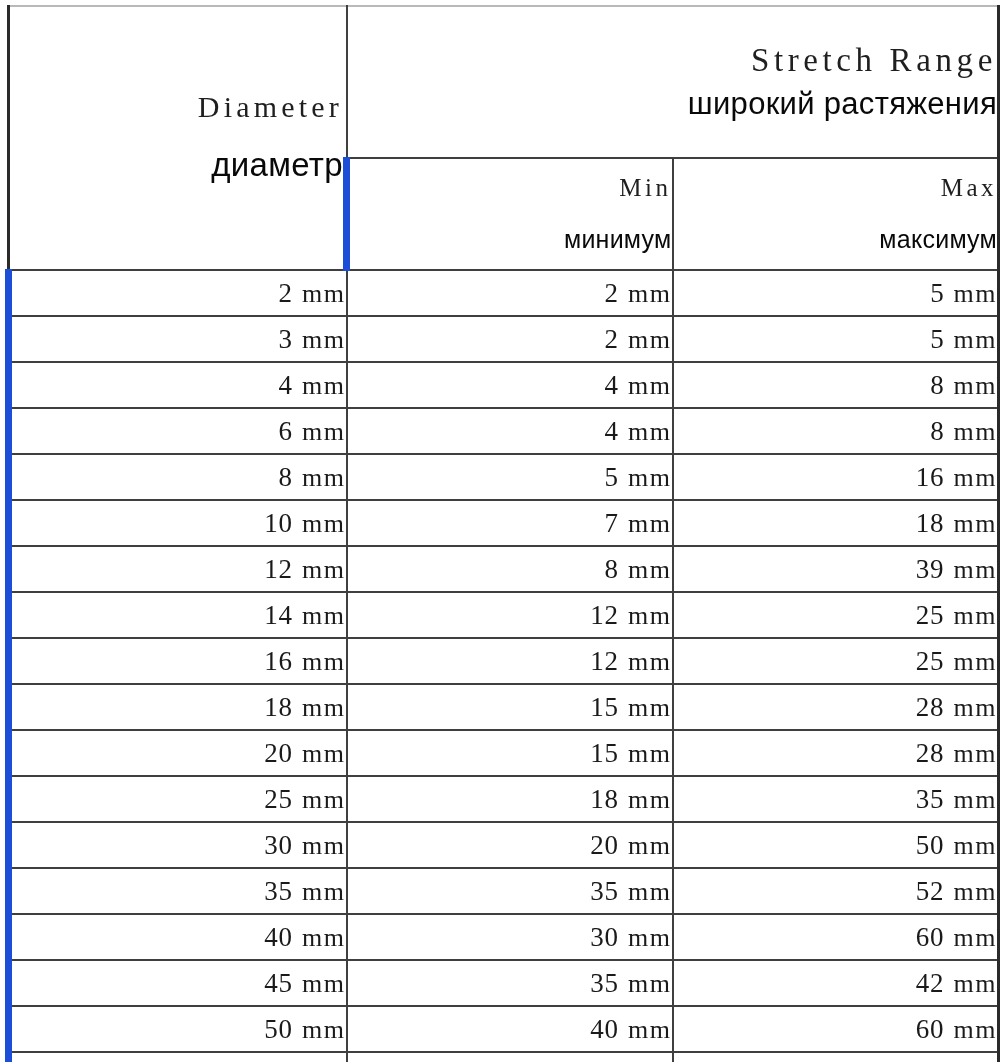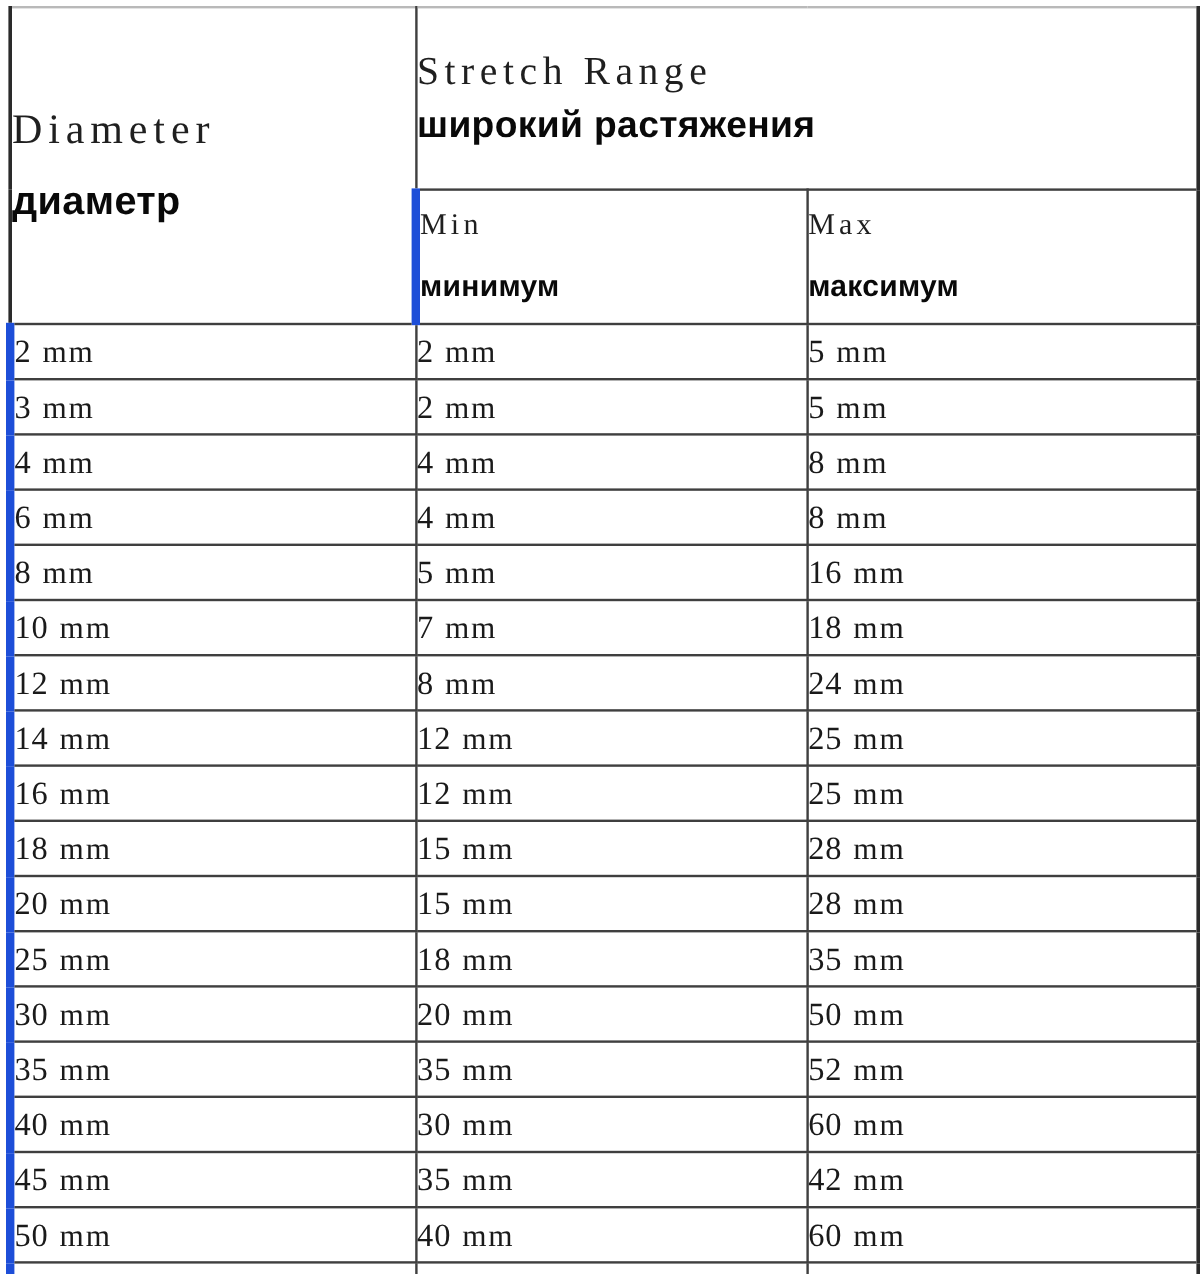--- a/index.html
+++ b/index.html
@@ -29,21 +29,21 @@
     top: 5px;
     width: 990px;
     height: 1051px;
     border-collapse: collapse;
     table-layout: fixed;
     background: #ffffff;
   }
 
   table.spec-table td {
     border: 2px solid #3f3f3f;
-    text-align: left;
+    text-align: right;
     vertical-align: middle;
     padding: 0;
     background: #ffffff;
   }
 
   
   table.spec-table tr:first-child td {
     border-top: 2px solid #b9b9b9;
   }
   table.spec-table tr:first-child td:first-child {
@@ -72,27 +72,27 @@
   .hd-line-en {
     display: block;
     font-family: "Liberation Serif", serif;
     font-weight: 400;
     letter-spacing: 0.14em;
     color: #1f1f1f;
   }
   .hd-line-ru {
     display: block;
     font-family: "Liberation Sans", sans-serif;
-    font-weight: 700;
+    font-weight: 400;
     letter-spacing: 0.01em;
     color: #090909;
   }
 
   
-  td.hd-diameter .hd-line-en { font-size: 35px; line-height: 1.14; }
+  td.hd-diameter .hd-line-en { font-size: 30px; line-height: 1.14; }
   td.hd-diameter .hd-line-ru { font-size: 33px; line-height: 1.24; margin-top: 20px; }
 
   
   td.hd-stretch .hd-line-en { font-size: 33px; line-height: 1.18; }
   td.hd-stretch .hd-line-ru { font-size: 31px; line-height: 1.24; margin-top: 5px; }
 
   
   td.hd-sub .hd-line-en { font-size: 25px; line-height: 1.2; }
   td.hd-sub .hd-line-ru { font-size: 25px; line-height: 1.28; margin-top: 20px; }
 
@@ -175,21 +175,21 @@
           <td><span class="val-num">16</span><span class="val-unit">mm</span></td>
         </tr>
         <tr class="data-row">
           <td><span class="val-num">10</span><span class="val-unit">mm</span></td>
           <td><span class="val-num">7</span><span class="val-unit">mm</span></td>
           <td><span class="val-num">18</span><span class="val-unit">mm</span></td>
         </tr>
         <tr class="data-row">
           <td><span class="val-num">12</span><span class="val-unit">mm</span></td>
           <td><span class="val-num">8</span><span class="val-unit">mm</span></td>
-          <td><span class="val-num">24</span><span class="val-unit">mm</span></td>
+          <td><span class="val-num">39</span><span class="val-unit">mm</span></td>
         </tr>
         <tr class="data-row">
           <td><span class="val-num">14</span><span class="val-unit">mm</span></td>
           <td><span class="val-num">12</span><span class="val-unit">mm</span></td>
           <td><span class="val-num">25</span><span class="val-unit">mm</span></td>
         </tr>
         <tr class="data-row">
           <td><span class="val-num">16</span><span class="val-unit">mm</span></td>
           <td><span class="val-num">12</span><span class="val-unit">mm</span></td>
           <td><span class="val-num">25</span><span class="val-unit">mm</span></td>

